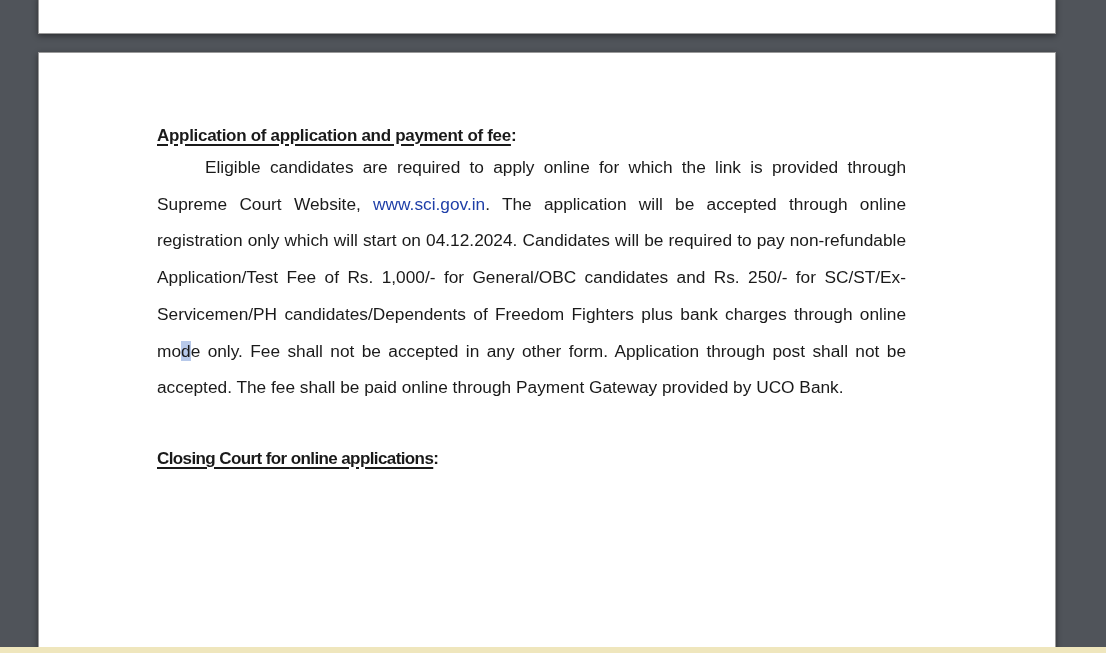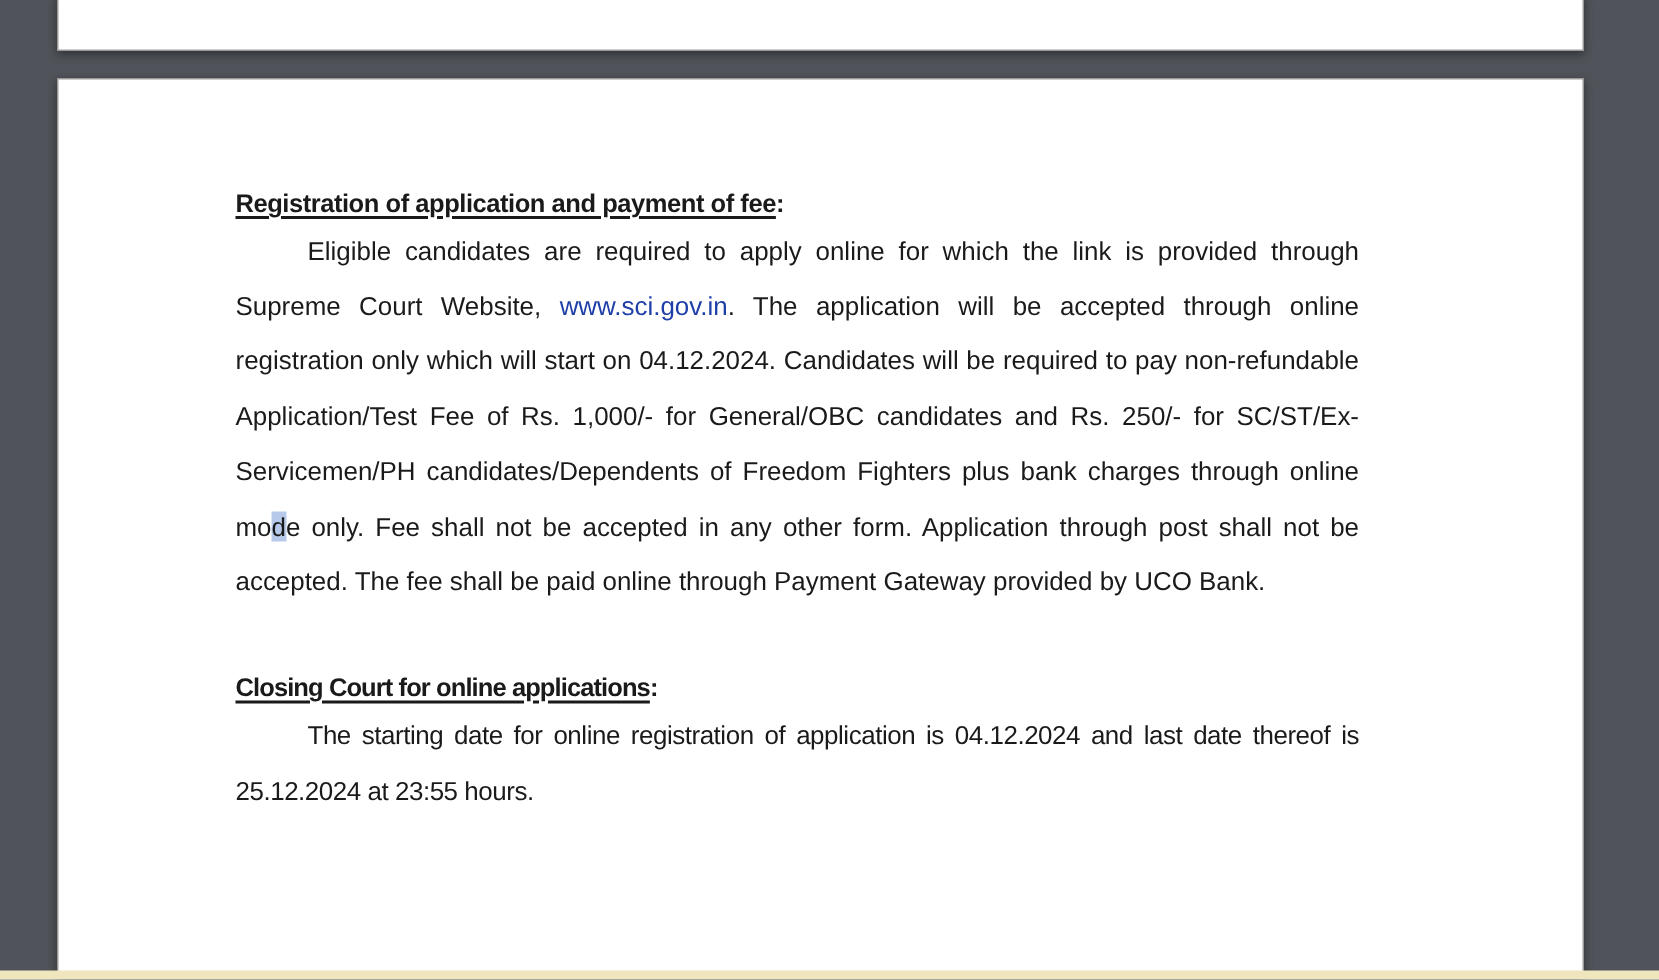--- a/index.html
+++ b/index.html
@@ -41,23 +41,22 @@
   }
 </style>
 </head>
 <body>
 
 <div class="page" id="page-top"></div>
 
 <div class="page" id="page-main">
   <div class="content">
     <section>
-      <p class="heading"><u>Registration of application and payment of fee</u><span>:</span></p>
+      <p class="heading"><u>Application of application and payment of fee</u><span>:</span></p>
       <p class="para"><span>Eligible candidates are required to apply online for which the link is provided through Supreme Court Website, </span><a>www.sci.gov.in</a><span>. The application will be accepted through online registration only which will start on 04.12.2024. Candidates will be required to pay non-refundable Application/Test Fee of Rs. 1,000/- for General/OBC candidates and Rs. 250/- for SC/ST/Ex-Servicemen/PH candidates/Dependents of Freedom Fighters plus bank charges through online mo</span><span class="caret">d</span><span>e only. Fee shall not be accepted in any other form. Application through post shall not be accepted. The fee shall be paid online through Payment Gateway provided by UCO Bank.</span></p>
     </section>
     <section class="sec2">
       <p class="heading"><u>Closing Court for online applications</u><span>:</span></p>
-      <p class="para2">The starting date for online registration of application is 04.12.2024 and last date thereof is 25.12.2024 at 23:55 hours.</p>
     </section>
   </div>
 </div>
 
 <div class="bottom-strip"></div>
 
 </body></html>

